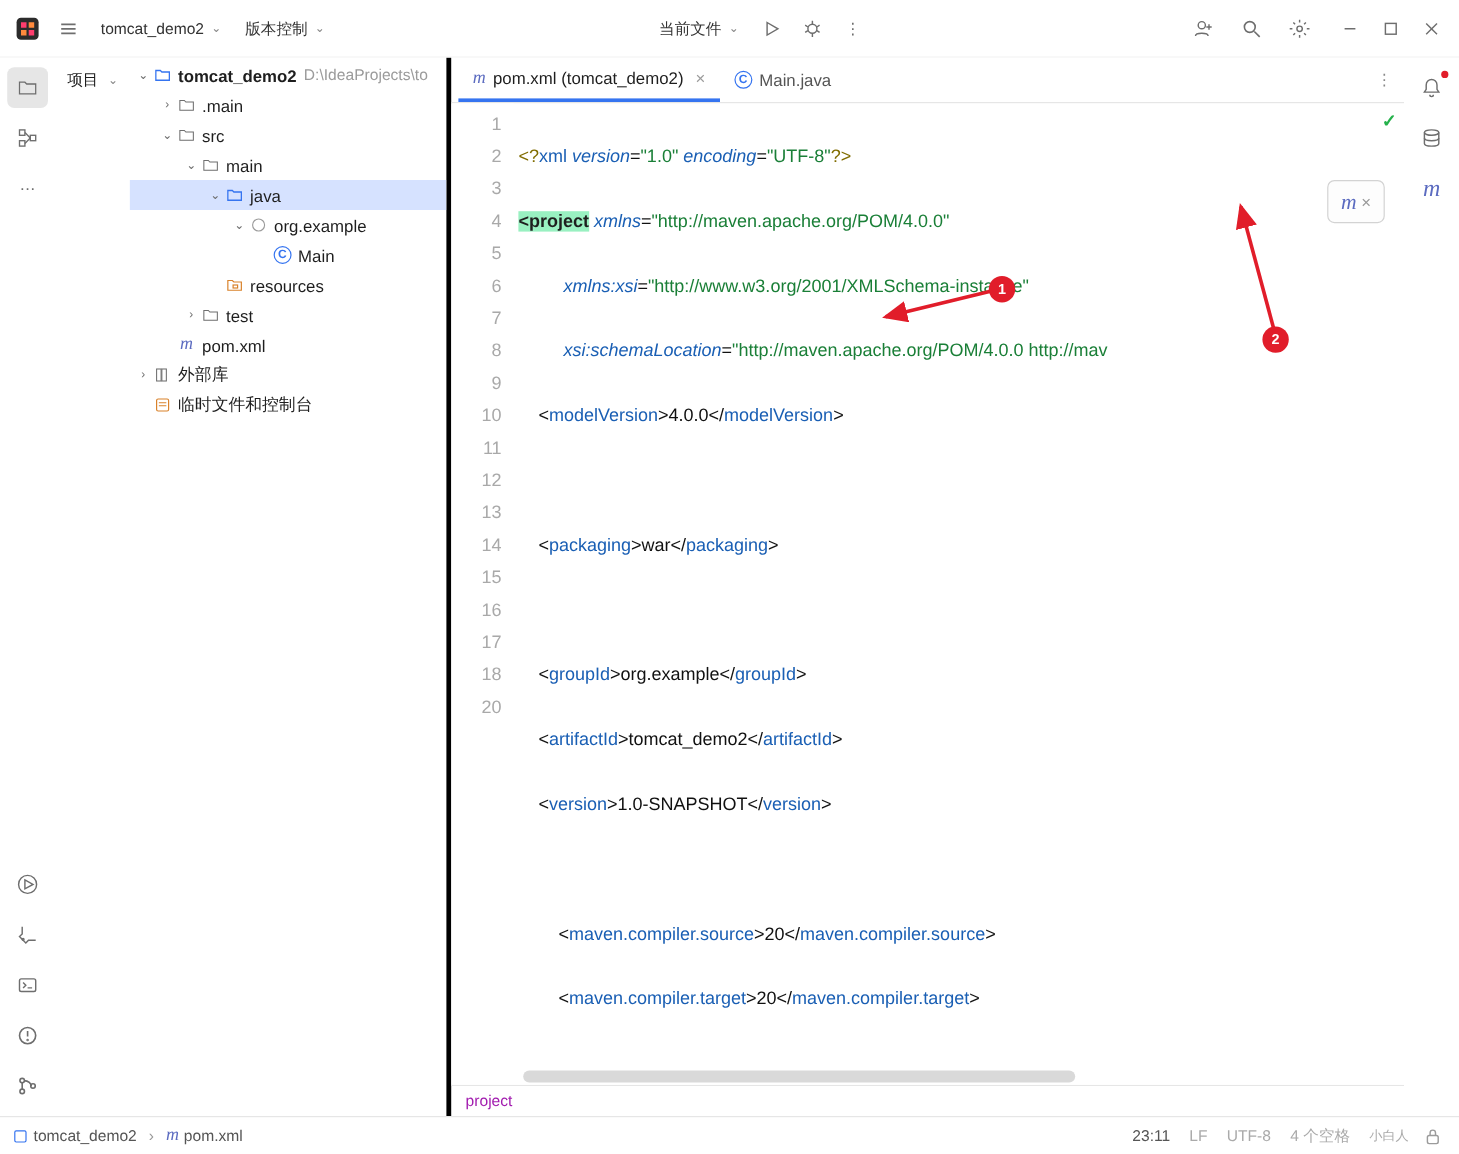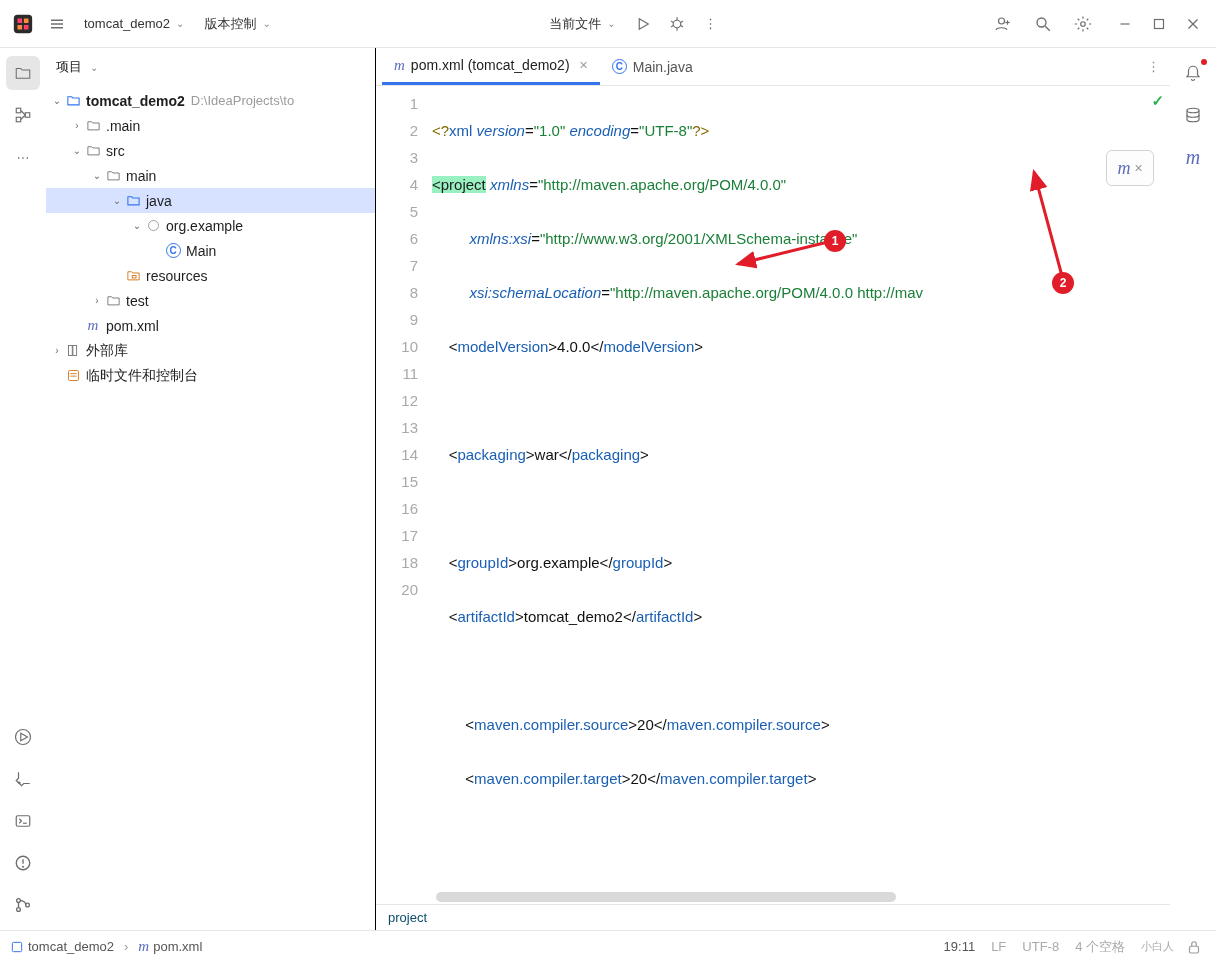--- a/index.html
+++ b/index.html
@@ -10,21 +10,21 @@
 .icobtn svg, .icobtn .glyph { width: 18px; height: 18px; }
 .logo { width: 22px; height: 22px; margin: 0 6px; }
 .tbitem { padding: 4px 10px; display: flex; align-items: center; gap: 4px; color: #333; cursor: pointer; border-radius: 4px; }
 .chev { font-size: 10px; color: #888; margin-left: 2px; }
 .spacer { flex: 1; }
 .topgroup{display:flex; align-items:center; gap:6px; margin-right:8px;}
 .main { flex: 1; display: flex; overflow: hidden; }
 .leftstrip { width: 46px; display: flex; flex-direction: column; align-items: center; padding-top: 8px; gap: 8px; }
 .leftstrip .bottomgroup{ margin-top:auto; display:flex; flex-direction:column; align-items:center; gap:8px; padding-bottom:8px;}
 .rightstrip { width: 46px; display: flex; flex-direction: column; align-items: center; padding-top: 8px; gap: 8px; }
-.projpanel { width: 330px; border-right: 1px solid #000000; display: flex; flex-direction: column; }
+.projpanel { width: 330px; border-right: 4px solid #000000; display: flex; flex-direction: row; }
 .projhdr { height: 38px; display: flex; align-items: center; padding: 0 10px; gap: 6px; font-weight: 500; }
 .tree { flex: 1; padding: 2px 0 8px 0; overflow: auto; }
 .node { height: 25px; display: flex; align-items: center; padding-right: 6px; cursor: pointer; white-space: nowrap; }
 .node.sel { background: #d6e2ff; }
 .node .arrow { width: 14px; text-align: center; color: #6e6e6e; font-size: 10px;}
 .node .ic { width: 18px; display:flex; justify-content:center; margin-right:4px;}
 .node .lbl { font-size: 14px; }
 .node .bold{ font-weight:600;}
 .node .dim{ color:#9b9b9b; margin-left:6px;}
 .editor { flex: 1; display: flex; flex-direction: column; overflow:hidden;}
@@ -35,27 +35,27 @@
 .tabs .more{ margin-left:auto; padding:0 10px; display:flex; align-items:center; color:#888;}
 .codewrap{ flex:1; display:flex; overflow:hidden; position:relative; font-family: "JetBrains Mono","Consolas",monospace; font-size:15px;}
 .gutter{ width:52px; background:#fff; text-align:right; color:#a9a9a9; padding:4px 10px 0 0; line-height:27px; user-select:none;}
 .codelines{ flex:1; padding:4px 0 0 4px; line-height:27px; white-space:pre; overflow:hidden; position:relative;}
 .line{ height:27px;}
 .tag{ color:#1a5fb4; }
 .attr{ color:#1a5fb4; font-style:italic;}
 .str{ color:#1a7f37; }
 .txt{ color:#111;}
 .pi{ color:#806c00;}
-.hlspan{ background:#99f0c1;}
+.hlspan{ background:#99f0c1;font-weight:bold;}
 .checkmark{ position:absolute; top:6px; right:6px; color:#25b14b; font-weight:bold;}
 .arrowsvg{ position:absolute; pointer-events:none;}
 .arrowbadge{ position:absolute; width:22px; height:22px; border-radius:50%; background:#e11d2a; color:#fff; display:flex; align-items:center; justify-content:center; font-size:12px; font-weight:bold; z-index:5;}
 .mavenbtn{ position:absolute; right:16px; top:64px; width:48px; height:36px; border:1px solid #d3d3d3; border-radius:6px; background:#fdfdfd; display:flex; align-items:center; justify-content:center; gap:4px; font-style:italic; color:#4455aa; font-family:serif; z-index:6; cursor:pointer;}
 .mavenbtn .mx{ color:#999; font-style:normal; font-size:14px;}
-.crumbbar{ height:26px; border-top:1px solid #e6e6e6; display:flex; align-items:center; padding:0 12px; font-size:13px; color:#0c4a6e;}
+.crumbbar{ height:26px; border-top:1px solid #e6e6e6; display:flex; align-items:center; padding:0 12px; font-size:13px; color:#a21caf;}
 .hscroll{ height:14px; background:#fff; position:relative;}
 .hthumb{ position:absolute; left:60px; height:10px; top:2px; width:460px; background:#d9d9d9; border-radius:5px;}
 .status{ height:32px; border-top:1px solid #e6e6e6; display:flex; align-items:center; padding:0 10px; font-size:13px; color:#555;}
 .status .crumb{ display:flex; align-items:center; gap:4px;}
 .status .sep{ margin:0 6px; color:#999;}
 .status .spacer{flex:1;}
 .status .cell{ margin:0 8px;}
 .status .dim{color:#aaaaaa;}
 .folderico{color:#555; fill:none; stroke:#6e6e6e; stroke-width:1.4;}
 .mavm{font-family:serif; font-style:italic; color:#5b6bc0; font-size:15px;}
@@ -360,20 +360,21 @@
 <div class="line"><span class="pi">&lt;?</span><span class="tag">xml </span><span class="attr">version</span><span class="txt">=</span><span class="str">"1.0"</span><span class="txt"> </span><span class="attr">encoding</span><span class="txt">=</span><span class="str">"UTF-8"</span><span class="pi">?&gt;</span></div>
 <div class="line"><span class="hlspan">&lt;project</span><span class="txt"> </span><span class="attr">xmlns</span><span class="txt">=</span><span class="str">"http://maven.apache.org/POM/4.0.0"</span></div>
 <div class="line"><span class="txt">         </span><span class="attr">xmlns:xsi</span><span class="txt">=</span><span class="str">"http://www.w3.org/2001/XMLSchema-instance"</span></div>
 <div class="line"><span class="txt">         </span><span class="attr">xsi:schemaLocation</span><span class="txt">=</span><span class="str">"http://maven.apache.org/POM/4.0.0 http://mav</span></div>
 <div class="line"><span class="txt">    &lt;</span><span class="tag">modelVersion</span><span class="txt">&gt;4.0.0&lt;/</span><span class="tag">modelVersion</span><span class="txt">&gt;</span></div>
 <div class="line"></div>
 <div class="line"><span class="txt">    &lt;</span><span class="tag">packaging</span><span class="txt">&gt;war&lt;/</span><span class="tag">packaging</span><span class="txt">&gt;</span></div>
 <div class="line"></div>
 <div class="line"><span class="txt">    &lt;</span><span class="tag">groupId</span><span class="txt">&gt;org.example&lt;/</span><span class="tag">groupId</span><span class="txt">&gt;</span></div>
 <div class="line"><span class="txt">    &lt;</span><span class="tag">artifactId</span><span class="txt">&gt;tomcat_demo2&lt;/</span><span class="tag">artifactId</span><span class="txt">&gt;</span></div>
+<div class="line"><span class="txt">    &lt;</span><span class="tag">version</span><span class="txt">&gt;1.0-SNAPSHOT&lt;/</span><span class="tag">version</span><span class="txt">&gt;</span></div>
 <div class="line"></div>
 <div class="line"><span class="txt">        &lt;</span><span class="tag">maven.compiler.source</span><span class="txt">&gt;20&lt;/</span><span class="tag">maven.compiler.source</span><span class="txt">&gt;</span></div>
 <div class="line"><span class="txt">        &lt;</span><span class="tag">maven.compiler.target</span><span class="txt">&gt;20&lt;/</span><span class="tag">maven.compiler.target</span><span class="txt">&gt;</span></div>
 
 
 
 
 
         
         <div class="mavenbtn"><span class="mavm" style="font-size:18px">m</span><span class="mx">×</span></div>
@@ -433,21 +434,21 @@
   <div class="crumb">
     <svg width="14" height="14" viewBox="0 0 24 24" fill="none" stroke="#3574f0" stroke-width="1.7">
         <rect x="4" y="4" width="16" height="16" rx="2"></rect>
       </svg>
     <span>tomcat_demo2</span>
     <span class="sep">›</span>
     <span class="mavm">m</span>
     <span>pom.xml</span>
   </div>
   <div class="spacer"></div>
-  <div class="cell">19:11</div>
+  <div class="cell">23:11</div>
   <div class="cell dim">LF</div>
   <div class="cell dim">UTF-8</div>
   <div class="cell dim">4 个空格</div>
   <div class="cell dim" style="font-size:11px">小白人</div>
   <div class="icobtn" style="width:24px;height:24px">
       <svg viewBox="0 0 24 24" fill="none" stroke="#9b9b9b" stroke-width="1.6">
         <rect x="6" y="11" width="12" height="9" rx="2"></rect>
         <path d="M9 11V8a3 3 0 016 0v3"></path>
       </svg>
     </div>

